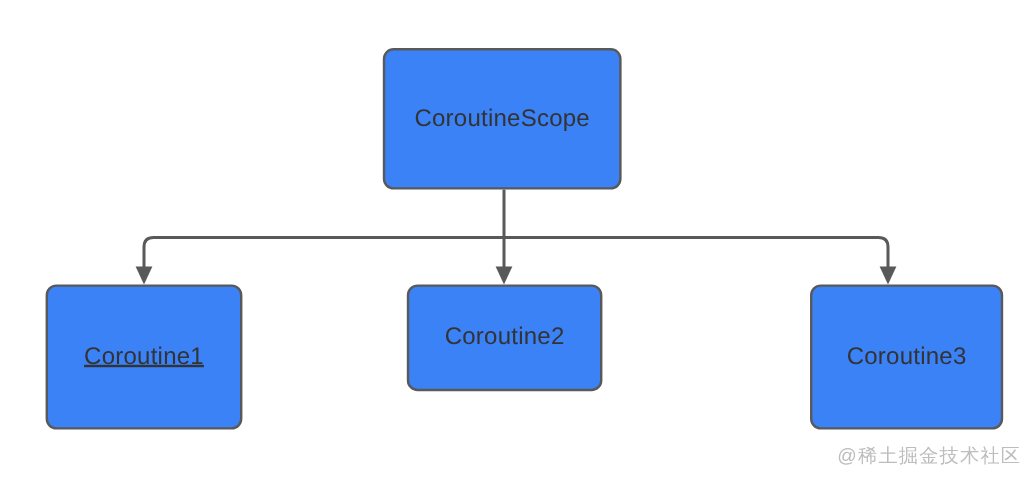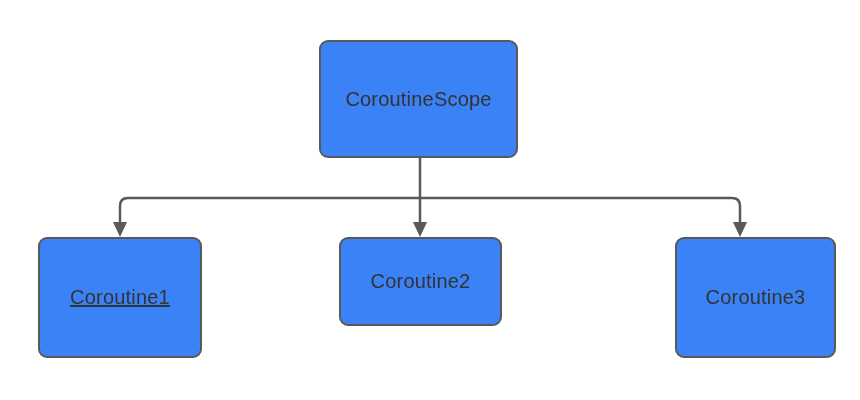--- a/index.html
+++ b/index.html
@@ -85,14 +85,15 @@
   </div>
 
   <div class="node node-child2">
     <span>Coroutine2</span>
   </div>
 
   <div class="node node-child3">
     <span>Coroutine3</span>
   </div>
 
+  <div class="watermark">@稀土掘金技术社区</div>
 
 </div>
 
 </body></html>

